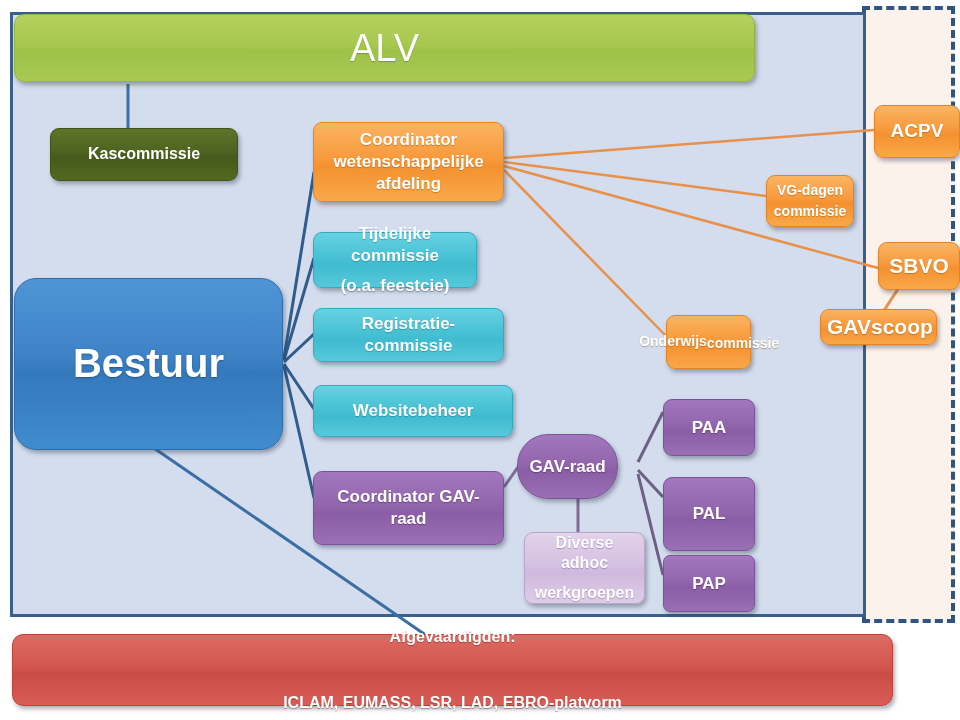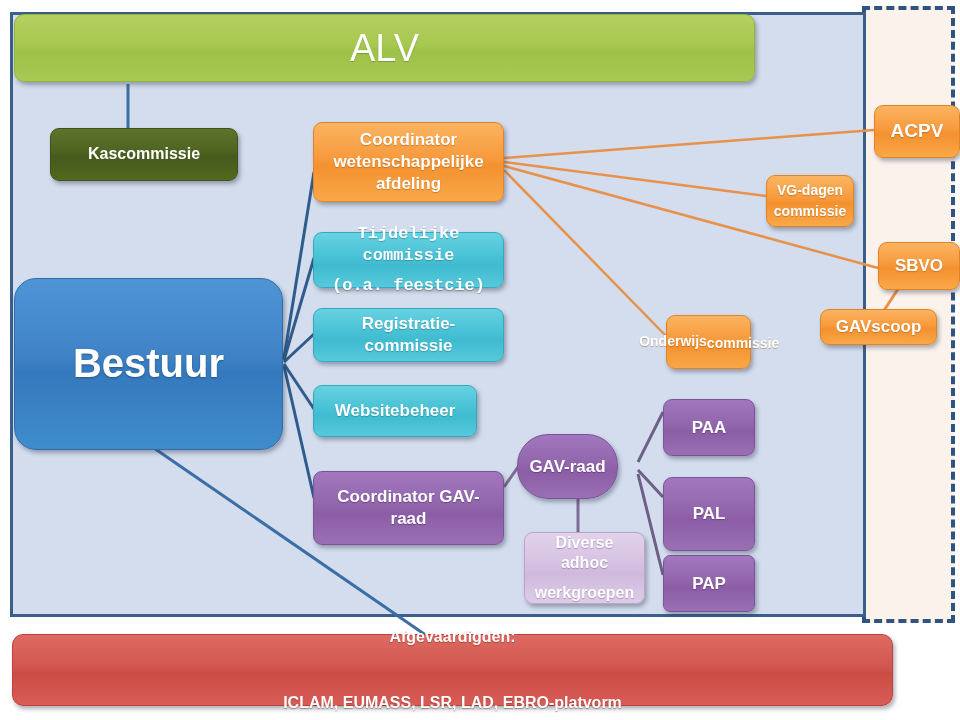--- a/index.html
+++ b/index.html
@@ -88,21 +88,21 @@
     text-shadow: 0 1px 2px rgba(20,50,80,0.5);
   }
   
   .n-orange {
     background: linear-gradient(to bottom, #fbb461 0%, #f79a3d 45%, #f4912f 55%, #f9a849 100%);
     border: 1px solid #e0842a;
     font-size: 17px;
     text-shadow: 0 1px 1px rgba(140,80,20,0.45);
   }
   .n-orange.sm { font-size: 14px; }
-  .n-orange.md { font-size: 17px; }
+  .n-orange.md { font-size: 21px; }
   
   .n-teal {
     background: linear-gradient(to bottom, #67d2e2 0%, #4bc3d6 40%, #3fbbd0 60%, #57c9db 100%);
     border: 1px solid #35a9bd;
     font-size: 17px;
     text-shadow: 0 1px 1px rgba(20,90,105,0.4);
   }
   
   .n-purple {
     background: linear-gradient(to bottom, #a277bd 0%, #9367ae 42%, #8b5da6 58%, #9a70b4 100%);
@@ -175,30 +175,30 @@
   </div>
 
   <div class="node n-blue" style="left:14px; top:278px; width:269px; height:172px;">
     <span class="lbl">Bestuur</span>
   </div>
 
   <div class="node n-orange" style="left:313px; top:122px; width:191px; height:80px;">
     <span class="lbl">Coordinator wetenschappelijke afdeling</span>
   </div>
 
-  <div class="node n-teal two-line" style="left:313px; top:232px; width:191px; height:56px; flex-direction:column; justify-content:center;font-family:Liberation Mono, monospace;">
+  <div class="node n-teal two-line" style="left:313px; top:232px; width:164px; height:56px; flex-direction:column; justify-content:center;">
     <span class="lbl">Tijdelijke  commissie</span>
     <span class="lbl">(o.a. feestcie)</span>
   </div>
 
   <div class="node n-teal" style="left:313px; top:308px; width:191px; height:54px;">
     <span class="lbl">Registratie-commissie</span>
   </div>
 
-  <div class="node n-teal" style="left:313px; top:385px; width:164px; height:52px;">
+  <div class="node n-teal" style="left:313px; top:385px; width:200px; height:52px;">
     <span class="lbl">Websitebeheer</span>
   </div>
 
   <div class="node n-purple" style="left:313px; top:471px; width:191px; height:74px;">
     <span class="lbl">Coordinator  GAV-raad</span>
   </div>
 
   <div class="node n-purple" style="left:517px; top:434px; width:101px; height:65px;border-radius:31px;">
     <span class="lbl">GAV-raad</span>
   </div>

